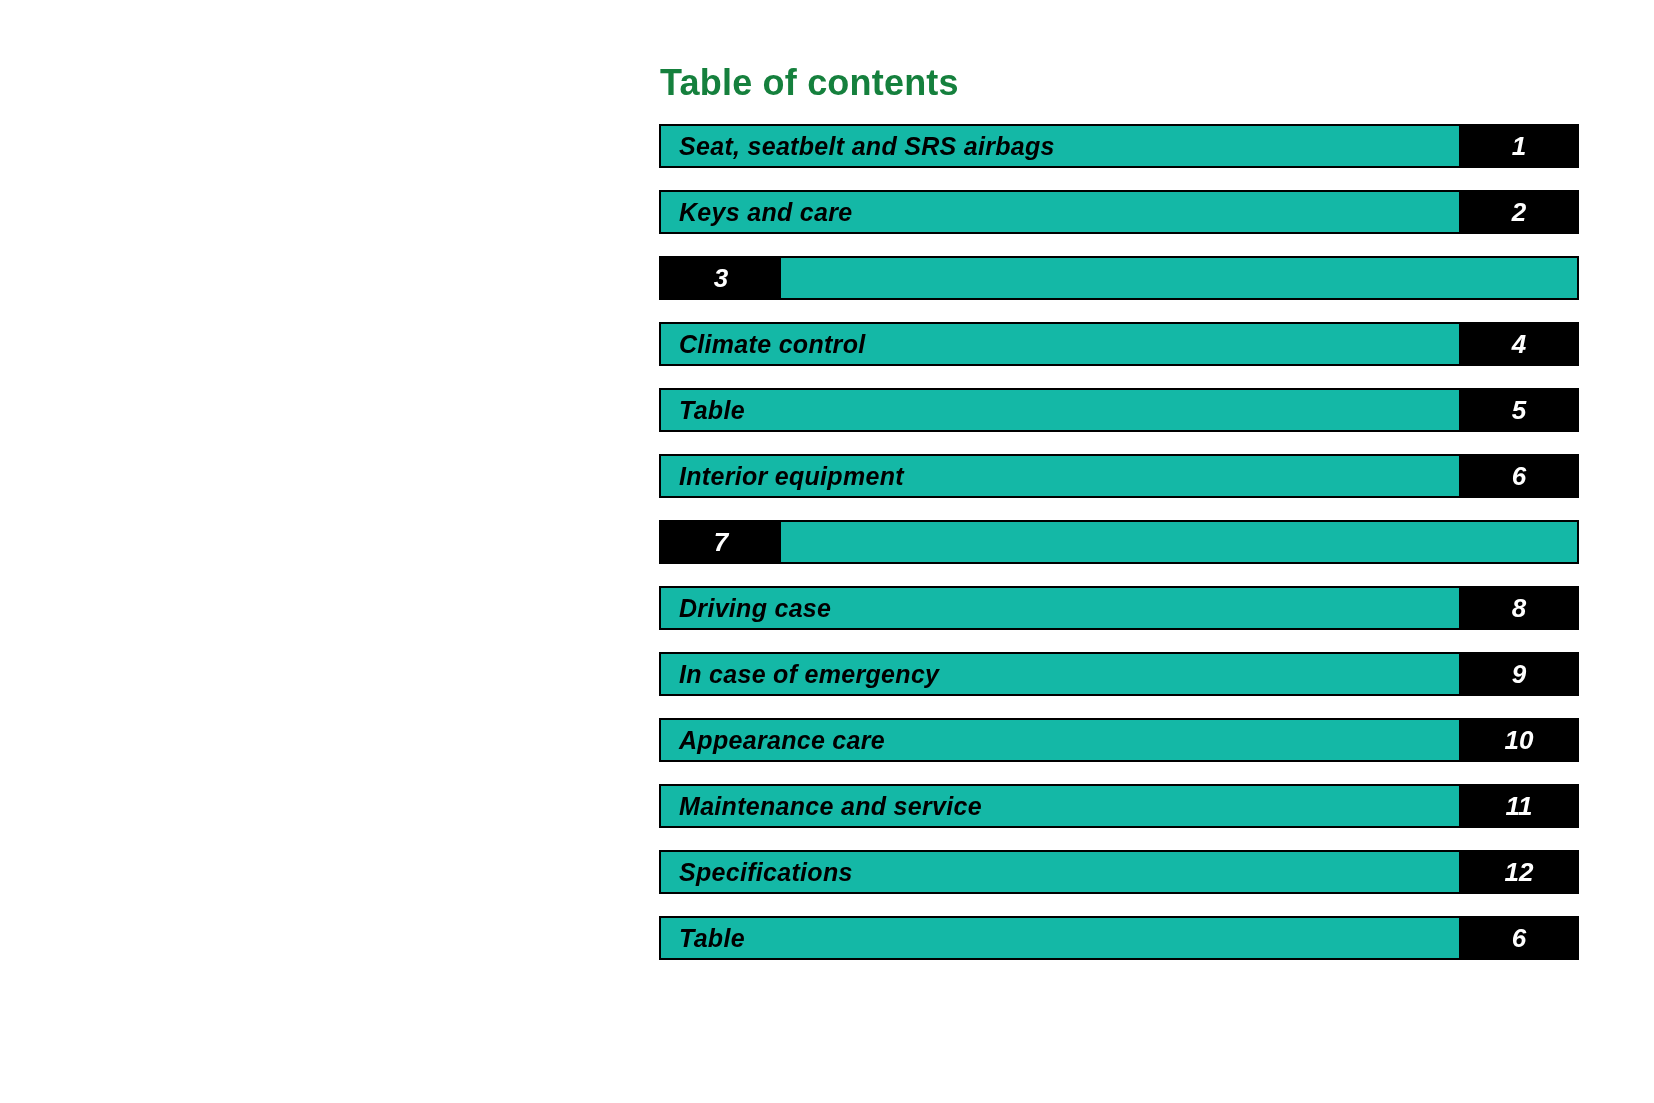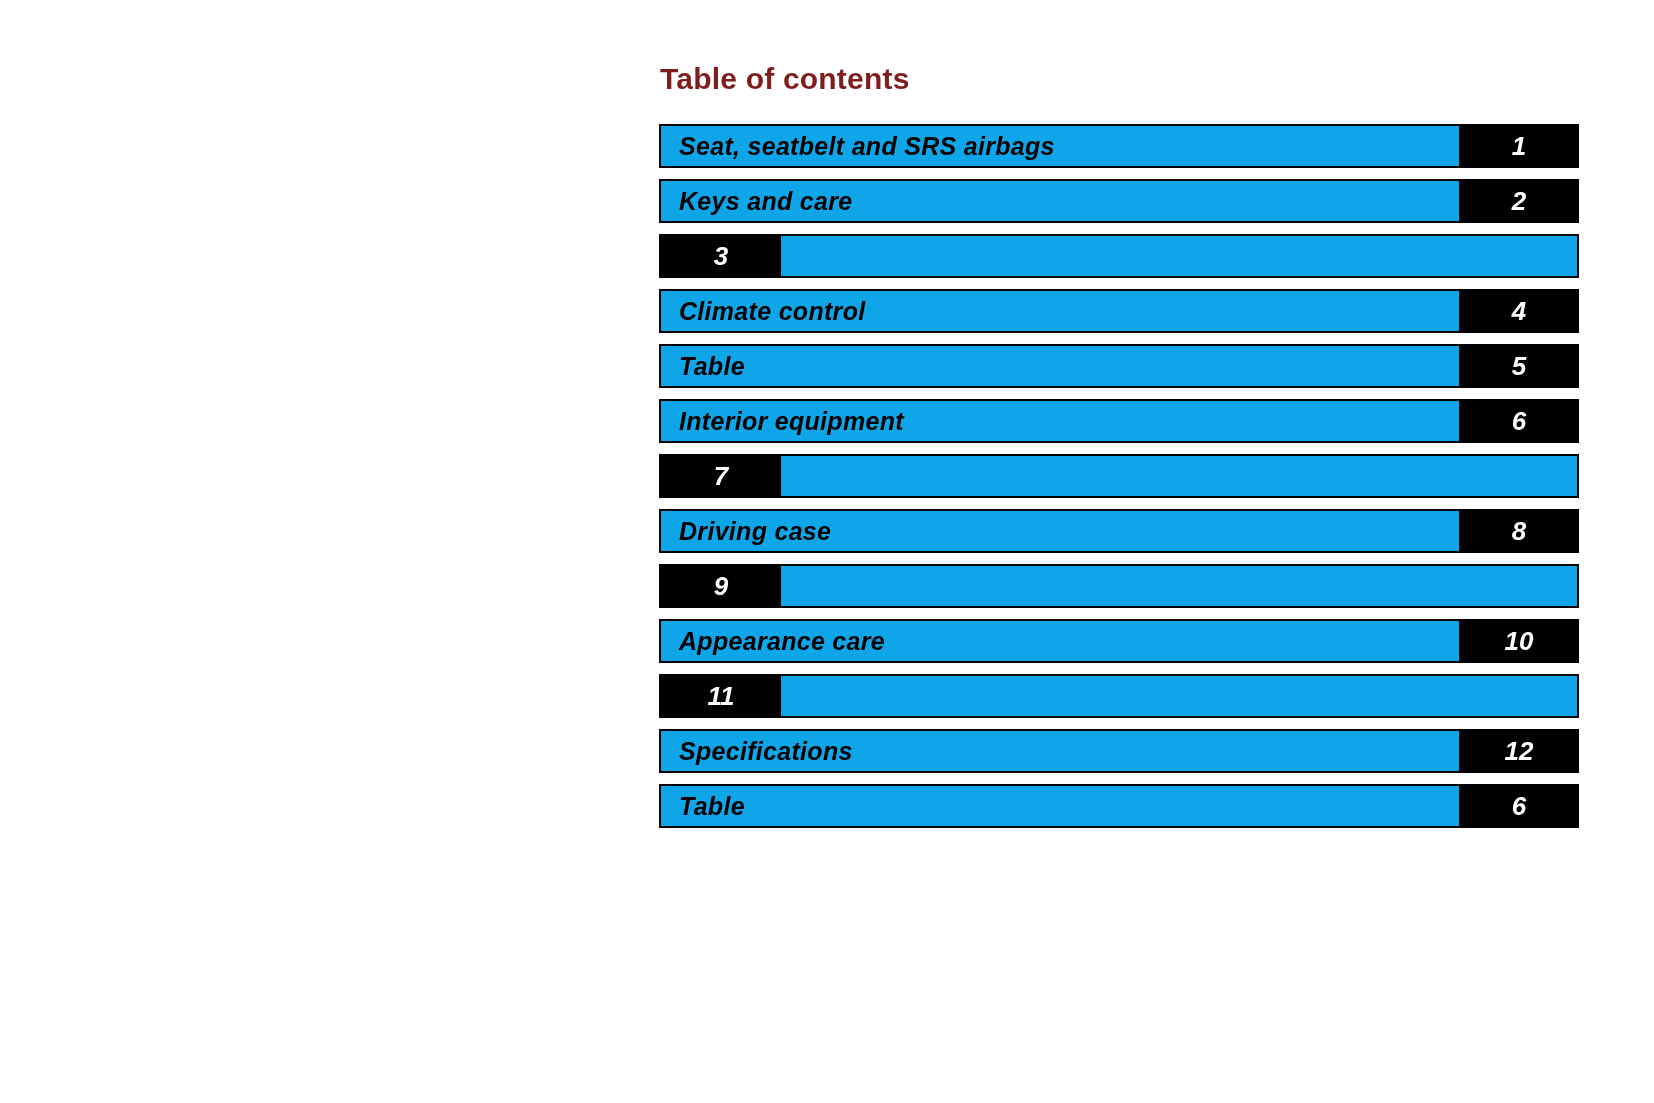--- a/index.html
+++ b/index.html
@@ -19,39 +19,39 @@
     position: absolute;
     left: 0;
     top: 0;
     width: 1654px;
     height: 1103px;
   }
   .toc-title {
     position: absolute;
     left: 660px;
     top: 62px;
-    font-size: 30px;
+    font-size: 36px;
     font-weight: bold;
     letter-spacing: 0.2px;
-    color: #7f1d1d;
+    color: #15803d;
   }
   .toc-list {
     position: absolute;
     left: 659px;
     top: 124px;
     width: 920px;
   }
   .toc-row {
     display: flex;
     align-items: stretch;
     height: 44px;
-    margin-bottom: 11px;
+    margin-bottom: 22px;
     border: 2px solid #000000;
     box-sizing: border-box;
-    background: #0ea5e9;
+    background: #14b8a6;
   }
   .toc-label {
     flex: 1 1 auto;
     display: flex;
     align-items: center;
     padding-left: 18px;
     font-size: 25px;
     font-style: italic;
     font-weight: bold;
     letter-spacing: 0.3px;
@@ -114,29 +114,31 @@
     <div class="toc-row">
       <div class="toc-num">7</div>
     </div>
 
     <div class="toc-row">
       <div class="toc-label">Driving case</div>
       <div class="toc-num">8</div>
     </div>
 
     <div class="toc-row">
+      <div class="toc-label">In case of emergency</div>
       <div class="toc-num">9</div>
     </div>
 
     <div class="toc-row">
       <div class="toc-label">Appearance care</div>
       <div class="toc-num">10</div>
     </div>
 
     <div class="toc-row">
+      <div class="toc-label">Maintenance and service</div>
       <div class="toc-num">11</div>
     </div>
 
     <div class="toc-row">
       <div class="toc-label">Specifications</div>
       <div class="toc-num">12</div>
     </div>
 
 
     <div class="toc-row">

